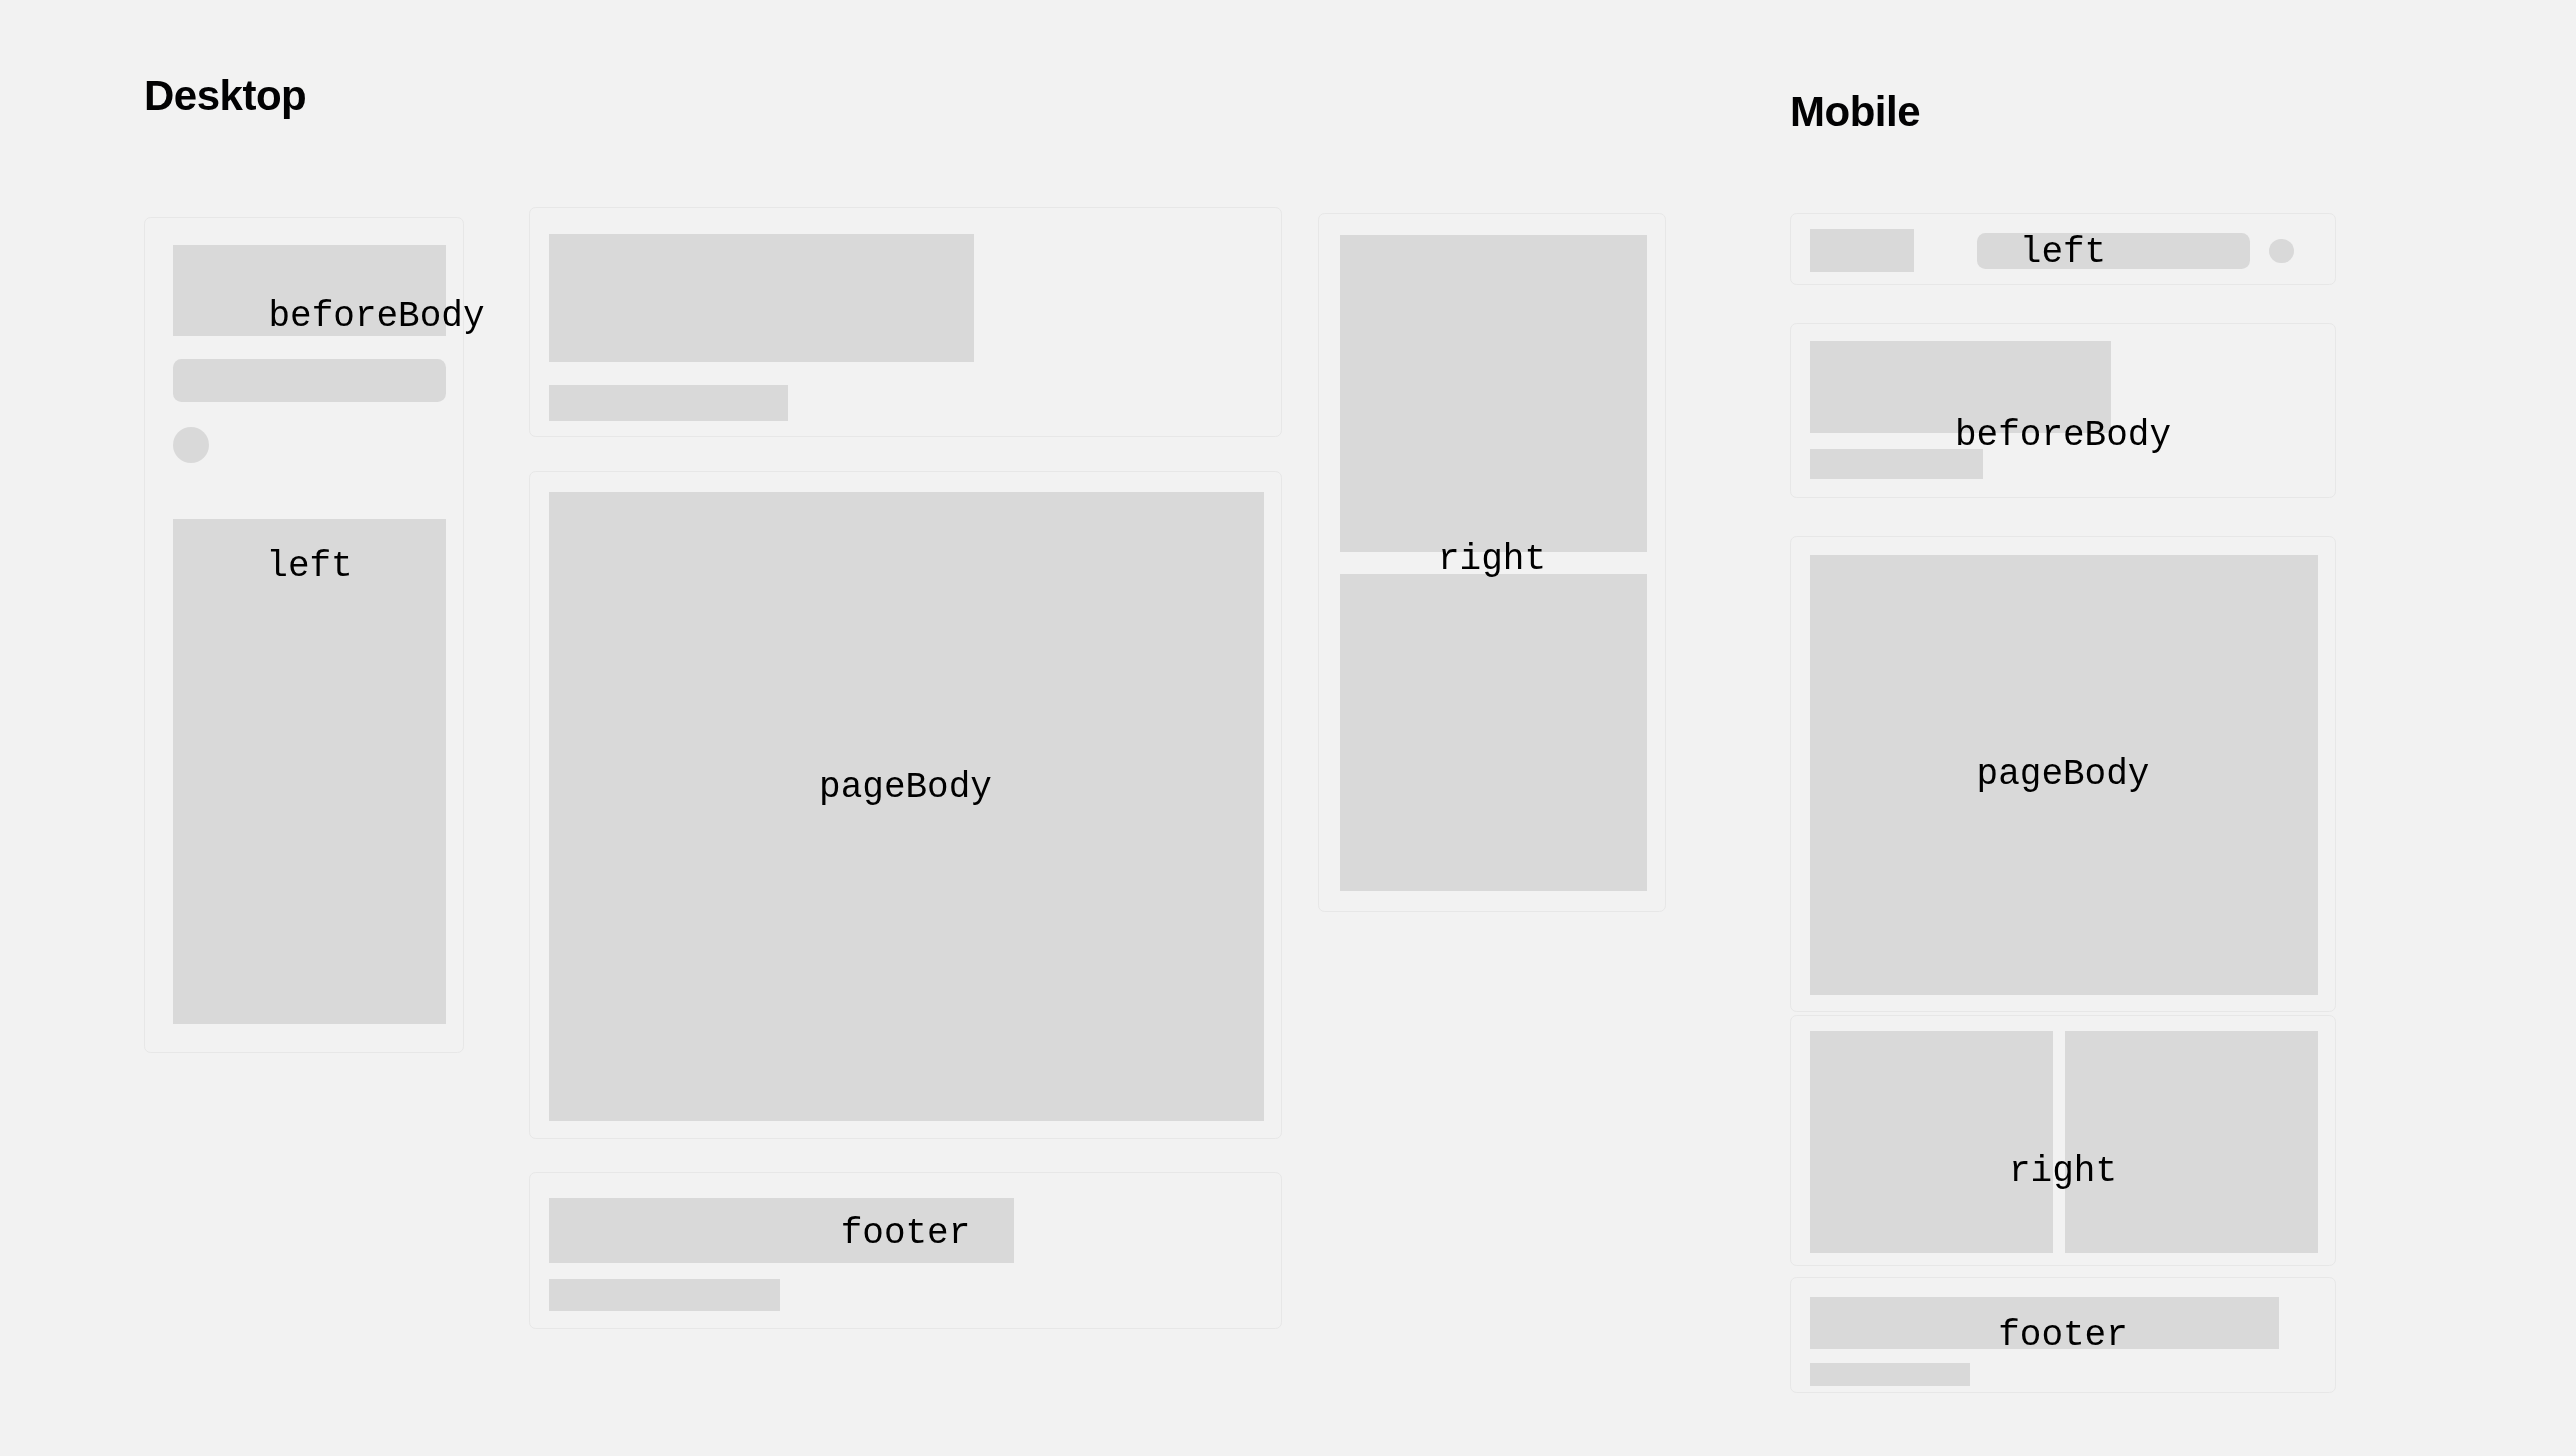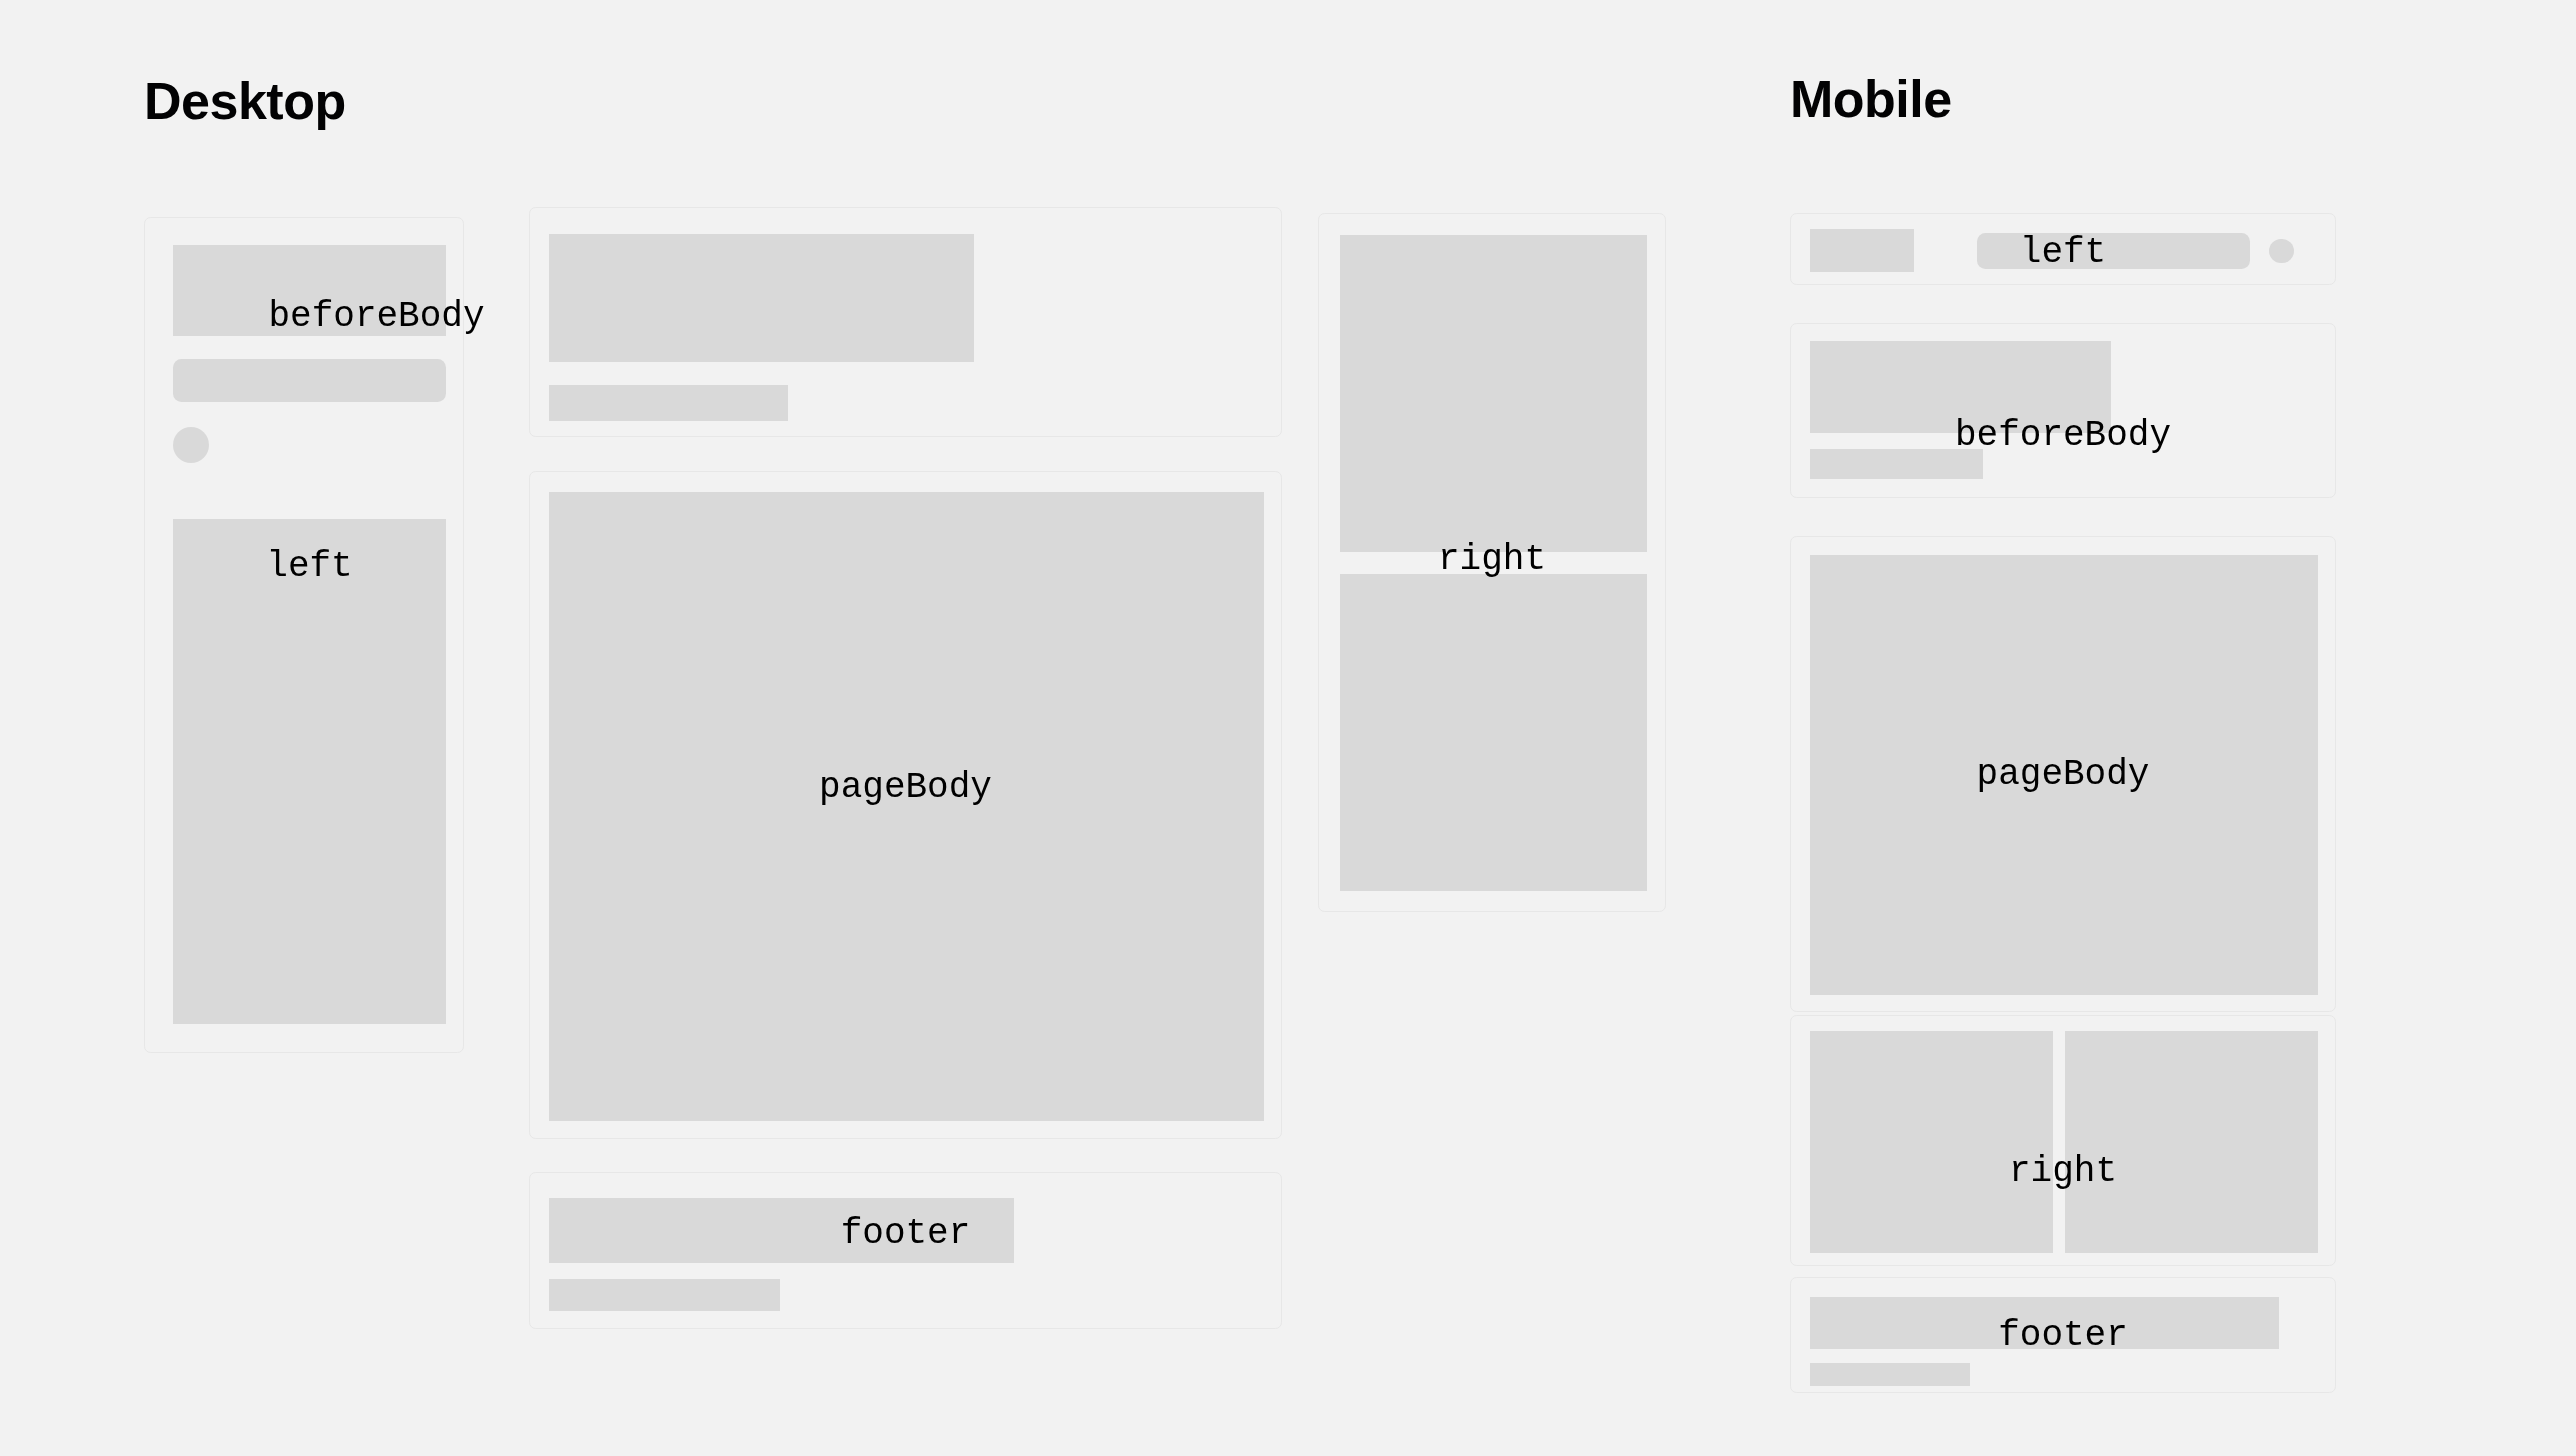--- a/index.html
+++ b/index.html
@@ -13,28 +13,28 @@
     font-family: "Liberation Sans", sans-serif;
     overflow: hidden;
     position: relative;
   }
 
   
   .section-title {
     position: absolute;
     font-family: "Liberation Sans", sans-serif;
     font-weight: bold;
-    font-size: 52px;
+    font-size: 42px;
     line-height: 1;
     color: #020203;
     letter-spacing: -0.5px;
     white-space: nowrap;
   }
   #desktop-title { left: 144px; top: 75px; }
-  #mobile-title  { left: 1790px; top: 73px; }
+  #mobile-title  { left: 1790px; top: 91px; }
 
   
   .panel {
     position: absolute;
     background: #f2f2f2;
     border: 1.9px solid #e7e7e7;
     border-radius: 6.6px;
     box-sizing: border-box;
   }
 

